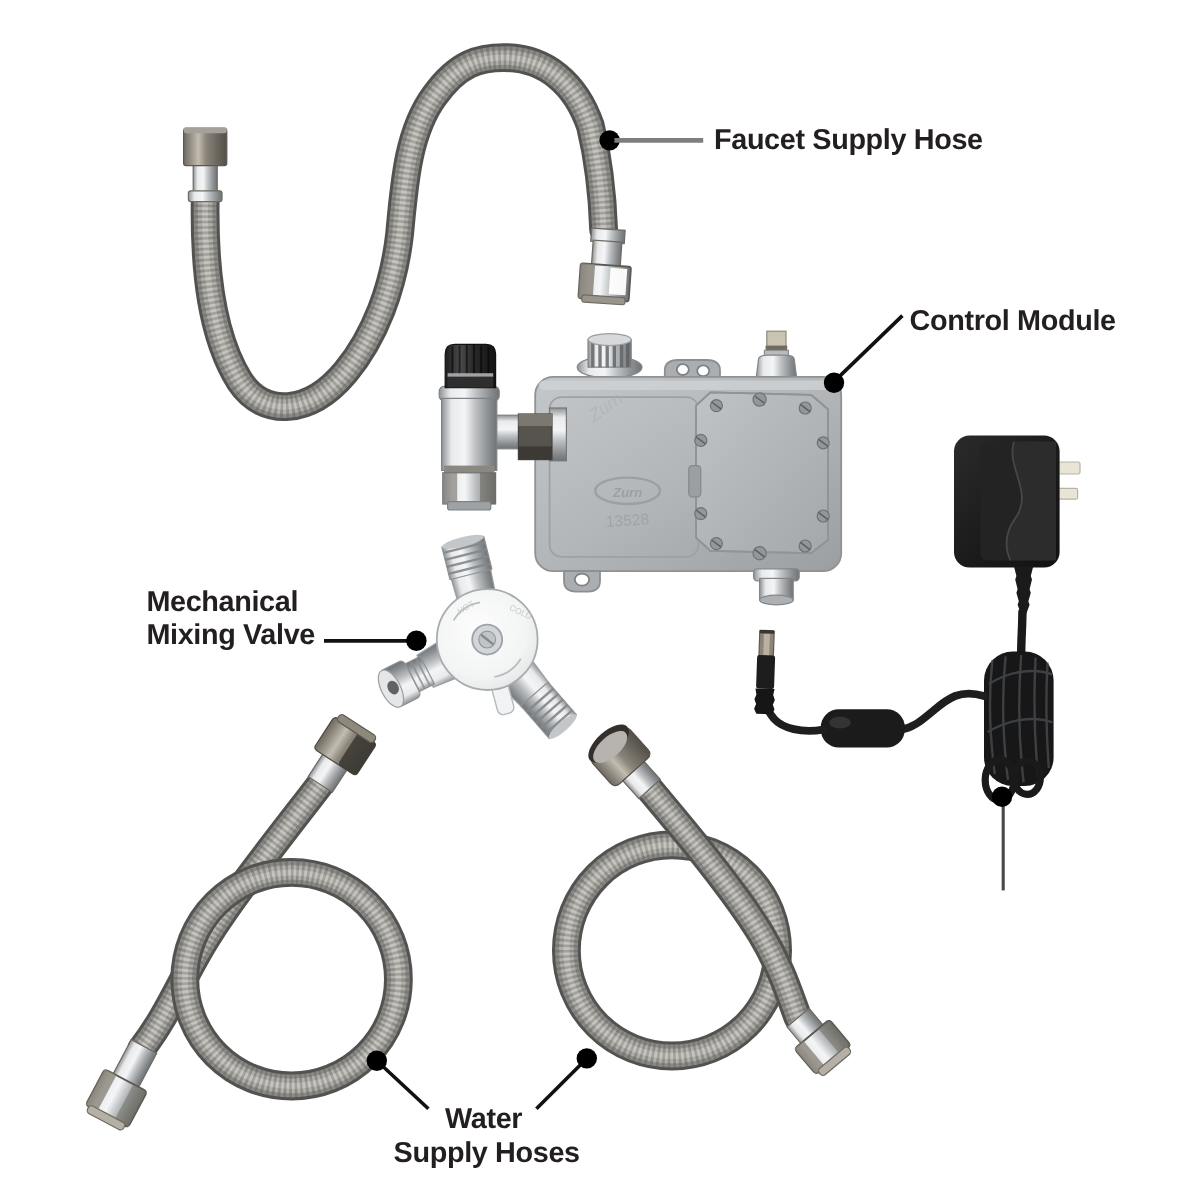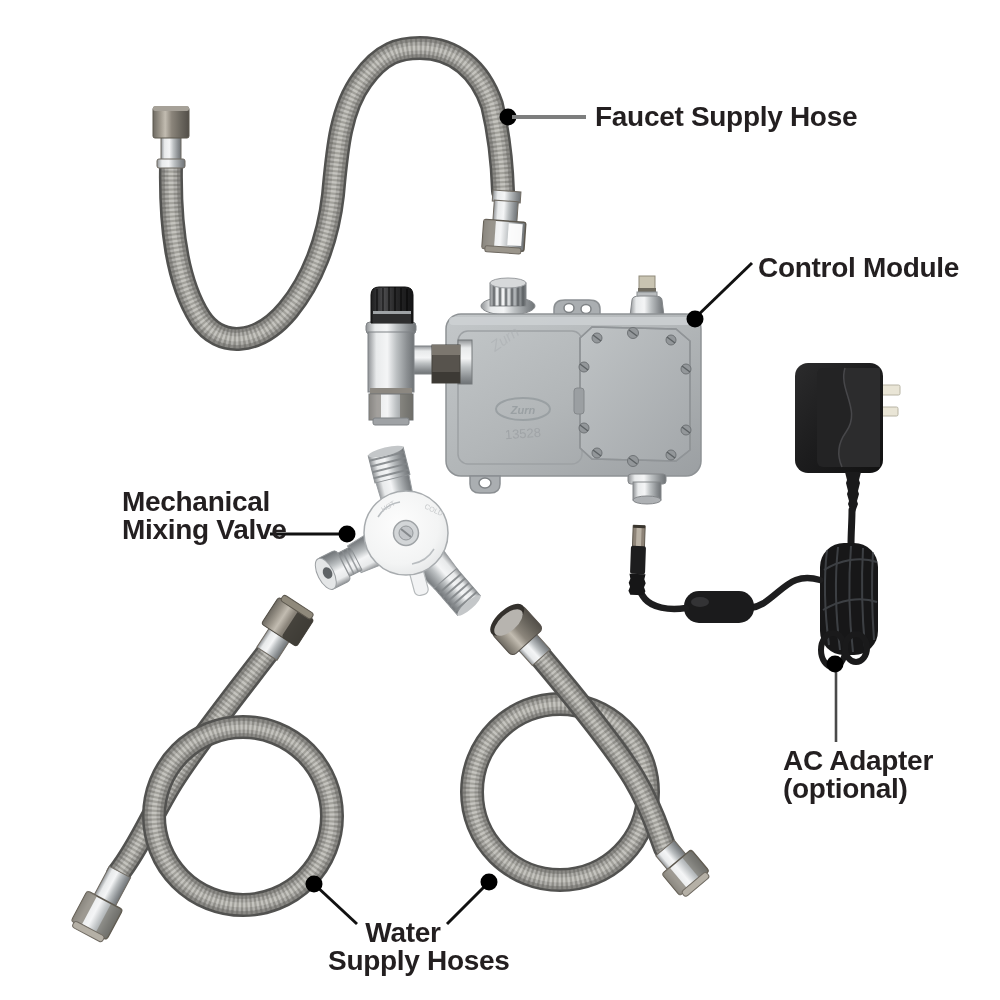--- a/index.html
+++ b/index.html
@@ -1,18 +1,18 @@
 <!DOCTYPE html>
 <html><head>
 <meta charset="utf-8">
 <style>
 html,body{margin:0;padding:0;background:#ffffff;}
 #stage{position:relative;width:1000px;height:1000px;background:#ffffff;overflow:hidden;
 font-family:"Liberation Sans", sans-serif;}
-.lbl{position:absolute;color:#231f20;font-weight:bold;font-size:28px;line-height:28px;letter-spacing:-0.3px;white-space:nowrap;}
+.lbl{position:absolute;color:#231f20;font-weight:bold;font-size:24px;line-height:28px;letter-spacing:-0.3px;white-space:nowrap;}
 </style>
 </head>
 <body>
 <div id="stage">
 <svg width="1000" height="1000" viewBox="0 0 1000 1000">
 <defs>
   <linearGradient id="chromeV" x1="0" y1="0" x2="1" y2="0">
     <stop offset="0" stop-color="#8f9295"></stop>
     <stop offset="0.18" stop-color="#e8eaeb"></stop>
     <stop offset="0.42" stop-color="#f4f5f6"></stop>
@@ -381,14 +381,13 @@
   <circle cx="489" cy="882" r="8.5" fill="#000"></circle>
   <line x1="836" y1="665" x2="836" y2="742" stroke="#4a4a4a" stroke-width="2.6"></line>
   <circle cx="835" cy="664" r="8.5" fill="#000"></circle>
 </g>
 </svg>
 
 <div class="lbl" style="left:595px;top:103px;">Faucet Supply Hose</div>
 <div class="lbl" style="left:758px;top:254px;">Control Module</div>
 <div class="lbl" style="left:328px;top:919px;width:150px;text-align:center;">Water<br>Supply Hoses</div>
 <div class="lbl" style="left:122px;top:488px;">Mechanical<br>Mixing Valve</div>
-<div class="lbl" style="left:783px;top:747px;">AC Adapter<br>(optional)</div>
 </div>
 
 </body></html>

